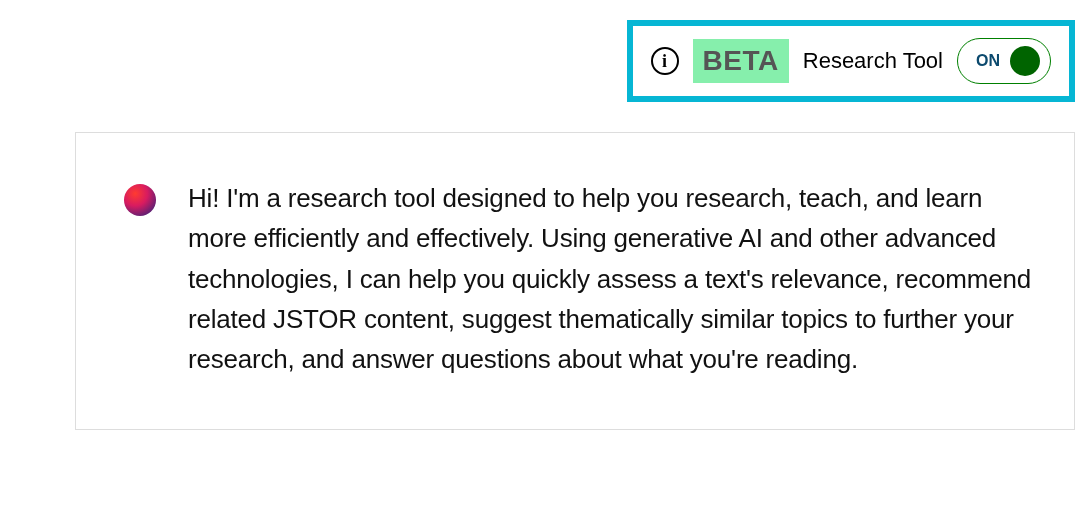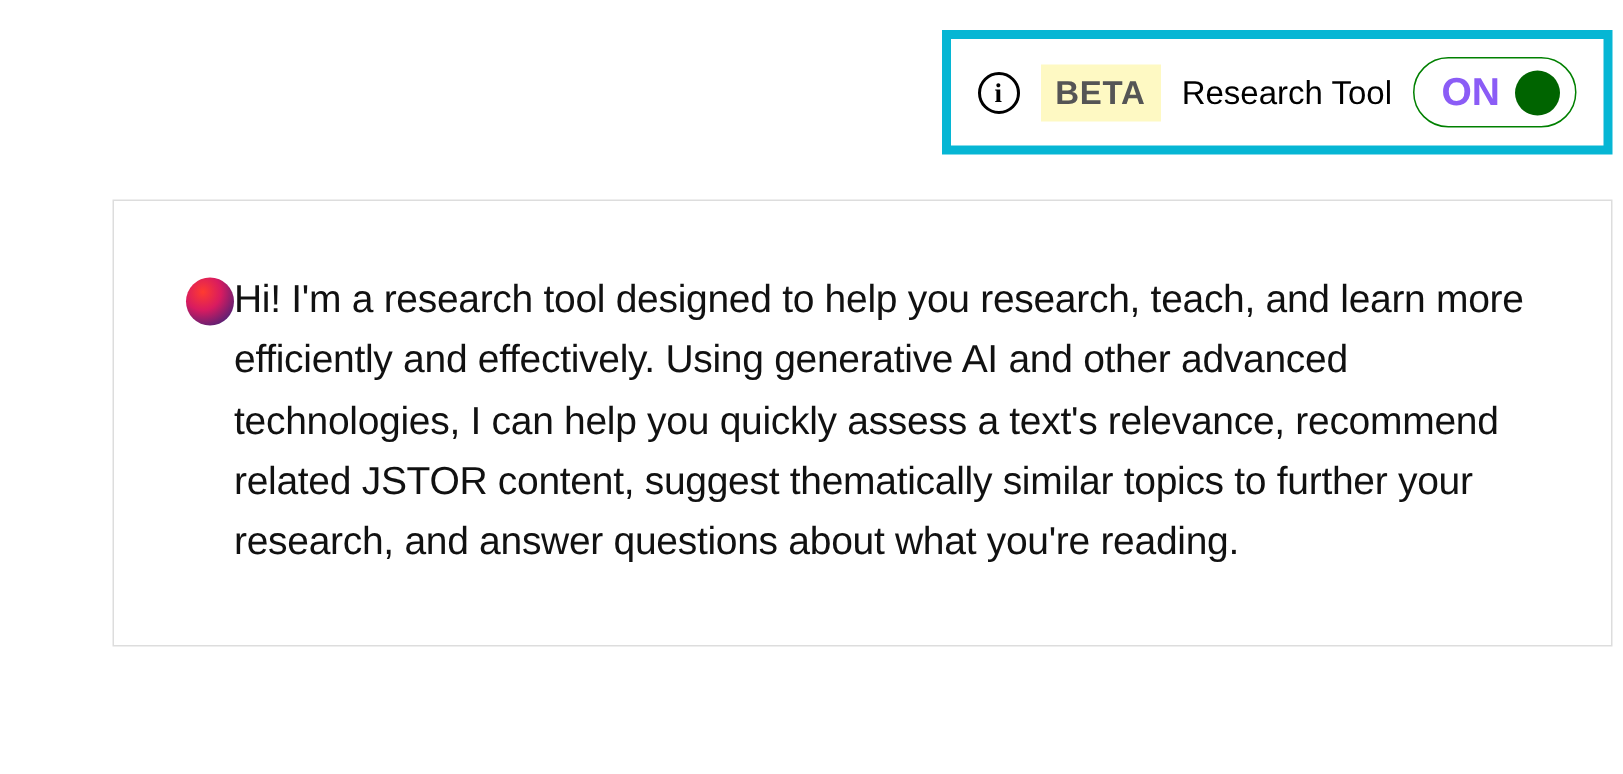--- a/index.html
+++ b/index.html
@@ -40,58 +40,59 @@
       justify-content: center;
       font-family: Georgia, serif;
       font-weight: bold;
       font-size: 18px;
       line-height: 1;
     }
     .info-icon::before {
       content: "i";
     }
     .beta-badge {
-      background: #fef9c3;
+      background: #86efac;
       padding: 6px 10px;
-      font-size: 22px;
+      font-size: 28px;
       font-weight: 600;
       color: #555;
       letter-spacing: 0.5px;
       text-align: right;
     }
     .tool-label {
       font-size: 22px;
       color: #000;
       font-weight: 400;
     }
     .toggle {
       display: flex;
       align-items: center;
       gap: 10px;
       border: 1.5px solid #008000;
       border-radius: 999px;
       padding: 7px 10px 7px 18px;
       cursor: pointer;
     }
     .toggle-label {
-      color: #8b5cf6;
-      font-size: 26px;
+      color: #0c4a6e;
+      font-size: 16px;
       font-weight: 600;
     }
     .toggle-knob {
       width: 30px;
       height: 30px;
       background: #006400;
       border-radius: 50%;
     }
     .message-card {
       border: 1px solid #ddd;
       padding: 45px 40px 50px 48px;
       display: flex;
       align-items: flex-start;
+      gap: 32px;
     }
     .avatar {
       width: 32px;
       height: 32px;
       border-radius: 50%;
       background: radial-gradient(circle at 35% 30%, #ff3b30 0%, #d81b60 40%, #1a237e 100%);
       flex-shrink: 0;
       margin-top: 6px;
     }
     .message-text {

